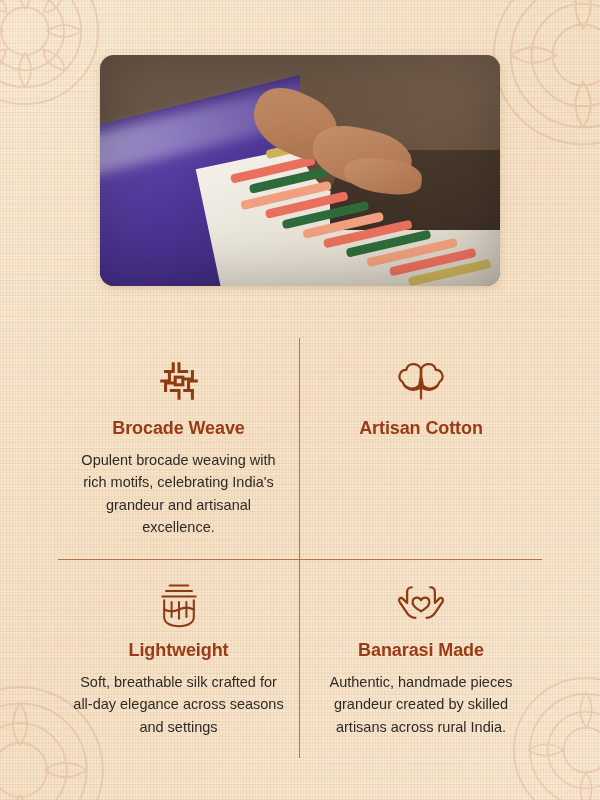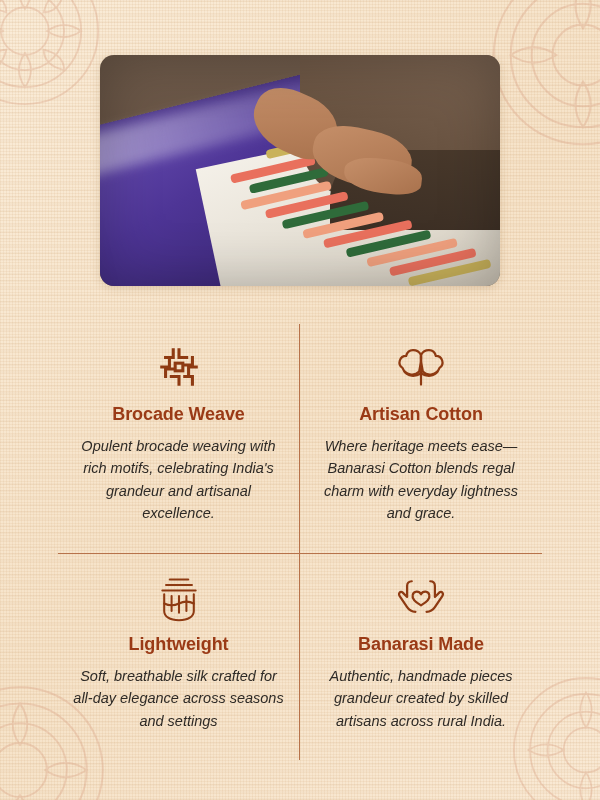--- a/index.html
+++ b/index.html
@@ -113,21 +113,21 @@
     border-radius: 40% 45% 35% 50%;
   }
   .hero-vignette {
     position: absolute; inset: 0;
     box-shadow: inset 0 0 60px rgba(0,0,0,0.28);
   }
 
   
   .grid {
     position: absolute;
-    top: 324px;
+    top: 338px;
     left: 58px;
     width: 484px;
     display: grid;
     grid-template-columns: 1fr 1fr;
   }
   .cell {
     padding: 16px 14px 20px 14px;
     text-align: center;
   }
   .cell.c0 { border-right: 1px solid #b7724a; border-bottom: 1px solid #b7724a; }
@@ -146,22 +146,21 @@
     font-weight: bold;
     color: #9a3a16;
     margin-bottom: 10px;
     letter-spacing: -0.1px;
   }
   .cell p {
     font-size: 14.5px;
     line-height: 1.55;
     color: #2e2a26;
     max-width: 215px;
-    margin: 8px auto;
-    font-style: italic;
+    margin: 0 auto;
   }
 </style>
 </head>
 <body>
 
 <div id="page">
 
   <svg class="mandala tl" width="170" height="170" viewBox="0 0 100 100">
     <g fill="none" stroke="#d9a184" stroke-width="1.1">
       <circle cx="50" cy="50" r="14"></circle>
@@ -284,21 +283,20 @@
         <svg width="52" height="50" viewBox="0 0 56 54" fill="none" stroke="#8e3a12" stroke-width="2.4" stroke-linecap="round" stroke-linejoin="round">
           <path d="M28 14c4-7 14-7 16 1 7 0 10 9 4 13-3 8-13 9-18 4-1-6-3-13-2-18z"></path>
           <path d="M28 14c-4-7-14-7-16 1-7 0-10 9-4 13 3 8 13 9 18 4 1-6 3-13 2-18z"></path>
           <path d="M28 14v20"></path>
           <path d="M28 34c-7 4-14 3-18-2"></path>
           <path d="M28 34c7 4 14 3 18-2"></path>
           <path d="M28 34v12"></path>
         </svg>
       </div>
       <h3>Artisan Cotton</h3>
-      <p>Where heritage meets ease—Banarasi Cotton blends regal charm with everyday lightness and grace.</p>
     </div>
 
     <div class="cell c2">
       <div class="icon">
         <svg width="52" height="50" viewBox="0 0 56 54" fill="none" stroke="#8e3a12" stroke-width="2.2" stroke-linecap="round">
           <path d="M10 20h36"></path>
           <path d="M14 14h28"></path>
           <path d="M18 8h20"></path>
           <path d="M12 24v18c0 6 6 10 16 10s16-4 16-10V24"></path>
           <path d="M20 26v16"></path>

